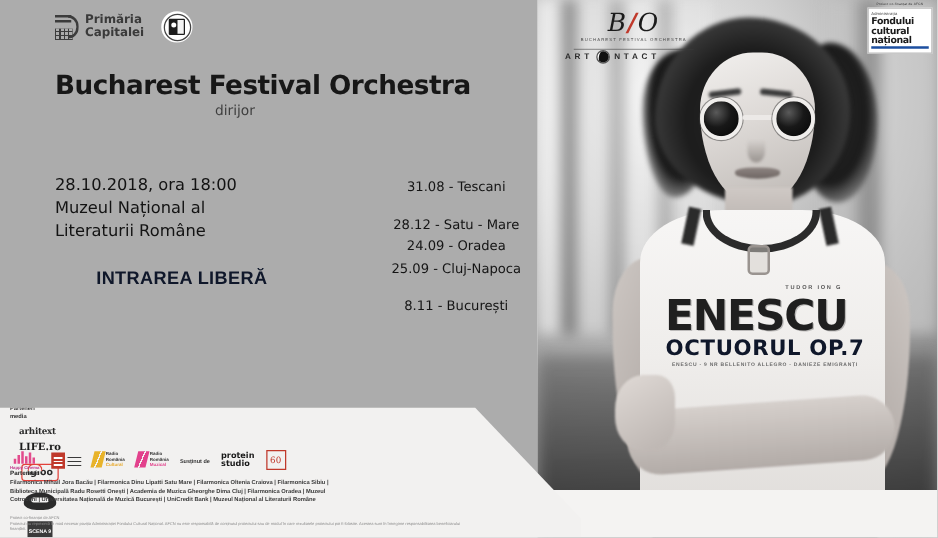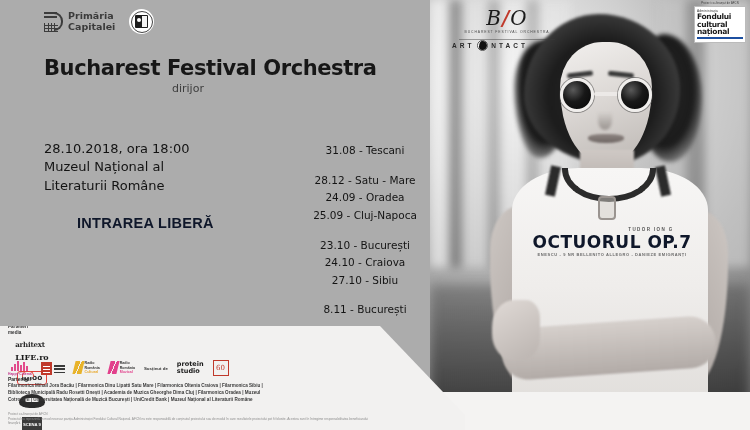--- a/index.html
+++ b/index.html
@@ -491,20 +491,21 @@
     <div class="arm-l"></div>
     <div class="arm-r"></div>
     <div class="torso"></div>
     <div class="strap-l"></div>
     <div class="strap-r"></div>
     <div class="collar"></div>
     <div class="necklace"></div>
 
     <div class="shirt-txt">
       <div class="shirt-tiny">TUDOR ION G</div>
+      <div class="shirt-main">ENESCU</div>
       <div class="shirt-sub">OCTUORUL OP.7</div>
       <div class="shirt-micro">ENESCU - 9 NR BELLENITO ALLEGRO - DANIEZE EMIGRANȚI</div>
     </div>
 
     <div class="forearm"></div>
     <div class="hand"></div>
     <div class="belt"></div>
     <div class="sig">John Simmons</div>
   </div>
 
@@ -564,25 +565,20 @@
   <div id="free-entry">INTRAREA LIBERĂ</div>
 
   <div id="dates">
       <div class="date-group">
         <div class="date-row">31.08 - Tescani</div>
       </div>
       <div class="date-group">
         <div class="date-row">28.12 - Satu - Mare</div>
         <div class="date-row">24.09 - Oradea</div>
         <div class="date-row">25.09 - Cluj-Napoca</div>
-      </div>
-      <div class="date-group">
-        <div class="date-row">23.10 - București</div>
-        <div class="date-row">24.10 - Craiova</div>
-        <div class="date-row">27.10 - Sibiu</div>
       </div>
       <div class="date-group">
         <div class="date-row">8.11 - București</div>
       </div>
     </div>
 
   <div id="footer-band2"></div>
   <div id="footer-band">
     <div class="fb-inner">
 

